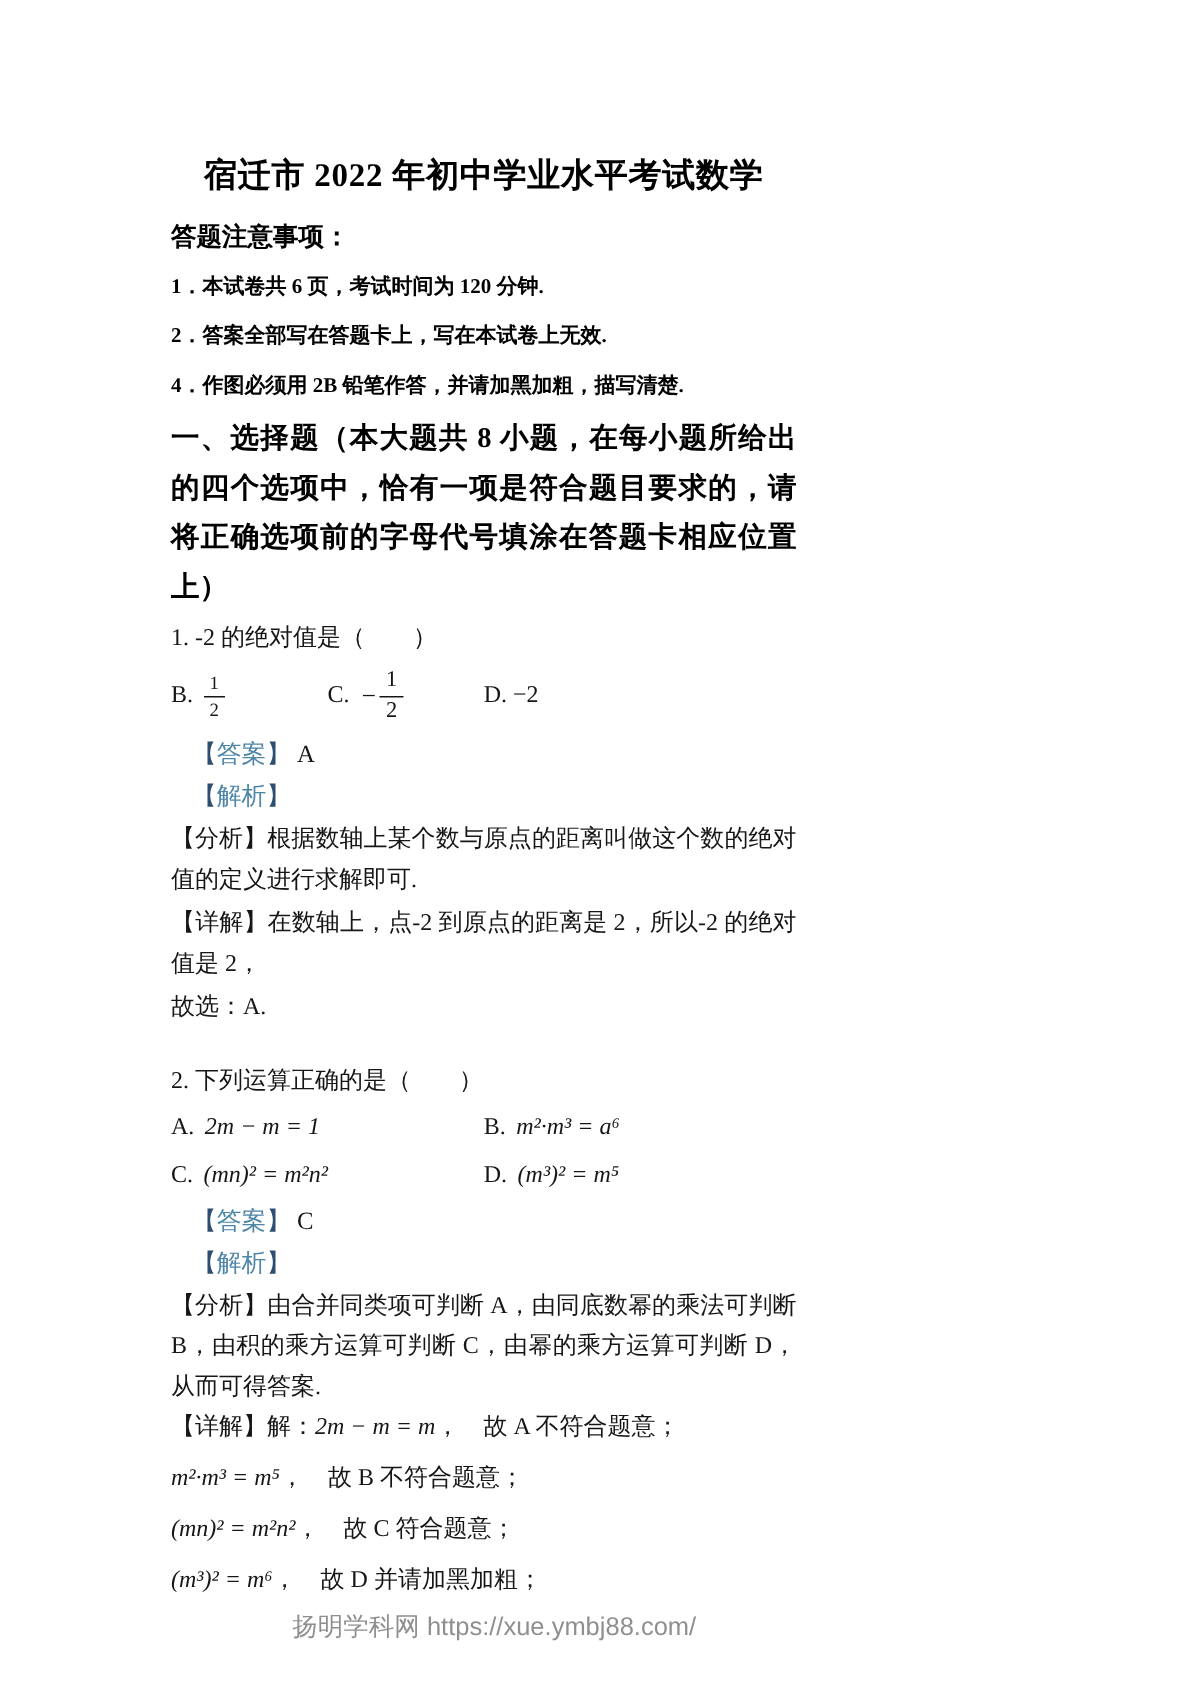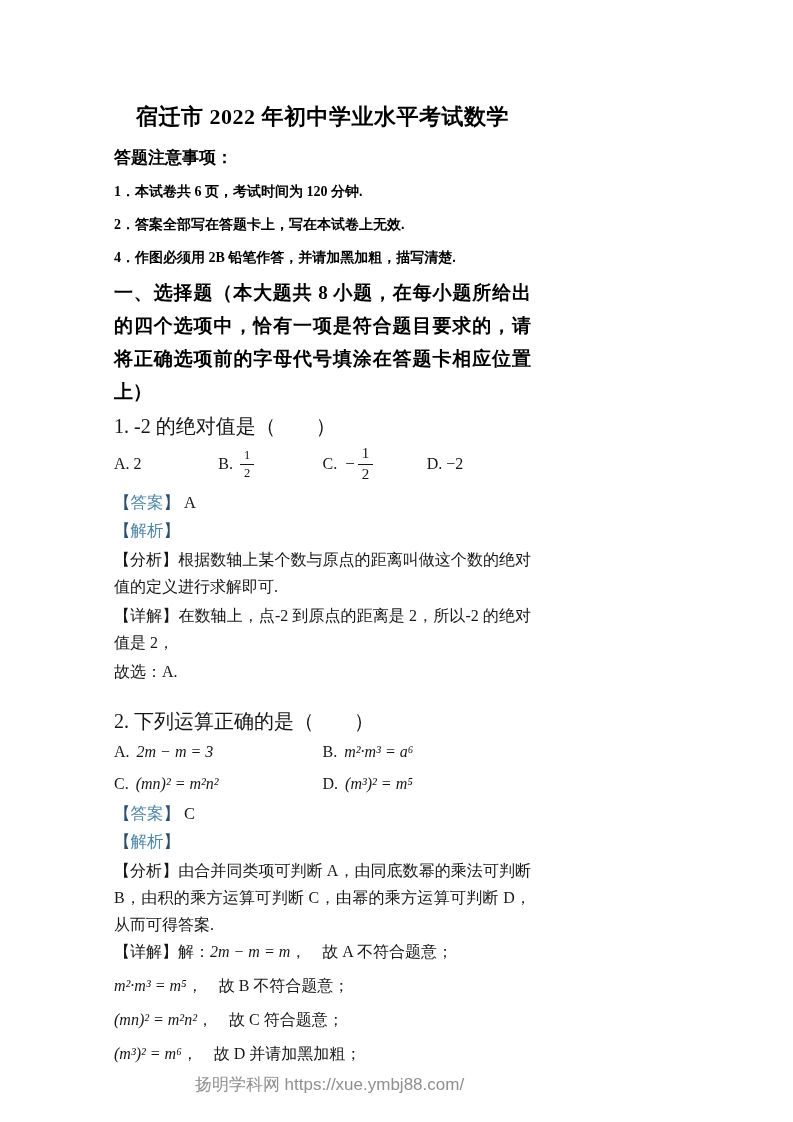--- a/index.html
+++ b/index.html
@@ -12,35 +12,35 @@
     font-family:"Liberation Serif","DejaVu Serif",serif;
   }
   .content{padding:100px 108px 0 114px;}
   .title{
     text-align:center;font-size:22px;line-height:33px;
     font-weight:bold;margin:0 0 12px;color:#000;letter-spacing:0.5px;
   }
   .notice-head{font-weight:bold;font-size:17px;line-height:26px;margin:0 0 6px;color:#000;}
   .inst{font-weight:bold;font-size:14px;line-height:30px;margin:0 0 3px;color:#000;text-align:justify;}
   .sect{font-weight:bold;font-size:19px;line-height:33px;margin:2px 0 6px;color:#000;text-align:justify;}
-  .qstem{font-size:20px;line-height:24px;margin:6px 0 4px;}
+  .qstem{font-size:16px;line-height:24px;margin:6px 0 4px;}
   .optrow{display:flex;}
   .q1row{margin:0 0 4px;min-height:44px;}
   .q1row .cell{width:25%;display:inline-flex;align-items:center;font-size:16px;}
   .q2row{line-height:30px;margin:0 0 2px;font-size:16px;}
   .q2row .cell2{width:50%;}
   .olabel{margin-right:7px;}
   .math{font-style:italic;font-family:"Liberation Serif","DejaVu Serif",serif;}
   .frac{display:inline-flex;flex-direction:column;align-items:center;line-height:1.15;}
   .frac .fnum{padding:0 4px 1px;border-bottom:1px solid #161616;}
   .frac .fden{padding:1px 4px 0;}
   .fr-sm{font-size:12.5px;}
   .fr-md{font-size:15px;}
   .msign{font-size:17px;margin-right:2px;}
-  .ansline{font-size:16.5px;line-height:26px;margin:2px 0;}
+  .ansline{font-size:16.5px;line-height:26px;margin:2px 14px;}
   .brk{color:#2d4e6e;}
   .teal{color:#4e86a8;}
   .ansletter{margin-left:4px;color:#161616;}
   .expl{font-size:16px;line-height:27px;margin:2px 0;text-align:justify;font-family:Liberation Serif, serif;}
   .qgap{height:16px;}
   .mathline{font-size:16px;line-height:24px;margin:0 0 10px;}
   .footer{
     position:absolute;left:0;right:0;bottom:26px;
     text-align:center;color:#8f8f8f;font-size:17px;
     font-family:"Liberation Sans","DejaVu Sans",sans-serif;
@@ -57,23 +57,20 @@
 
     <p class="notice-head">答题注意事项：</p>
     <p class="inst">1．本试卷共 6 页，考试时间为 120 分钟.</p>
     <p class="inst">2．答案全部写在答题卡上，写在本试卷上无效.</p>
     <p class="inst">4．作图必须用 2B 铅笔作答，并请加黑加粗，描写清楚.</p>
 
     <p class="sect">一、选择题（本大题共 8 小题，在每小题所给出的四个选项中，恰有一项是符合题目要求的，请将正确选项前的字母代号填涂在答题卡相应位置上）</p>
 
     <p class="qstem">1. -2 的绝对值是（　　）</p>
     <div class="optrow q1row">
-      <div class="cell">
-        <span>A. 2</span>
-      </div>
       <div class="cell">
         <span class="olabel">B.</span>
         <span class="frac fr-sm">
           <span class="fnum">1</span>
           <span class="fden">2</span>
         </span>
       </div>
       <div class="cell">
         <span class="olabel">C.</span>
         <span class="msign math">−</span>
@@ -99,21 +96,21 @@
     <p class="expl">
       <span>【详解】</span><span>在数轴上，点-2 到原点的距离是 2，所以-2 的绝对值是 2，</span>
     </p>
     <p class="expl">故选：A.</p>
 
     <div class="qgap"></div>
 
     <p class="qstem">2. 下列运算正确的是（　　）</p>
     <div class="optrow q2row">
       <div class="cell2">
-        <span class="olabel">A.</span><span class="math">2m − m = 3</span>
+        <span class="olabel">A.</span><span class="math">2m − m = 1</span>
       </div>
       <div class="cell2">
         <span class="olabel">B.</span><span class="math">m²·m³ = a⁶</span>
       </div>
     </div>
     <div class="optrow q2row">
       <div class="cell2">
         <span class="olabel">C.</span><span class="math">(mn)² = m²n²</span>
       </div>
       <div class="cell2">

